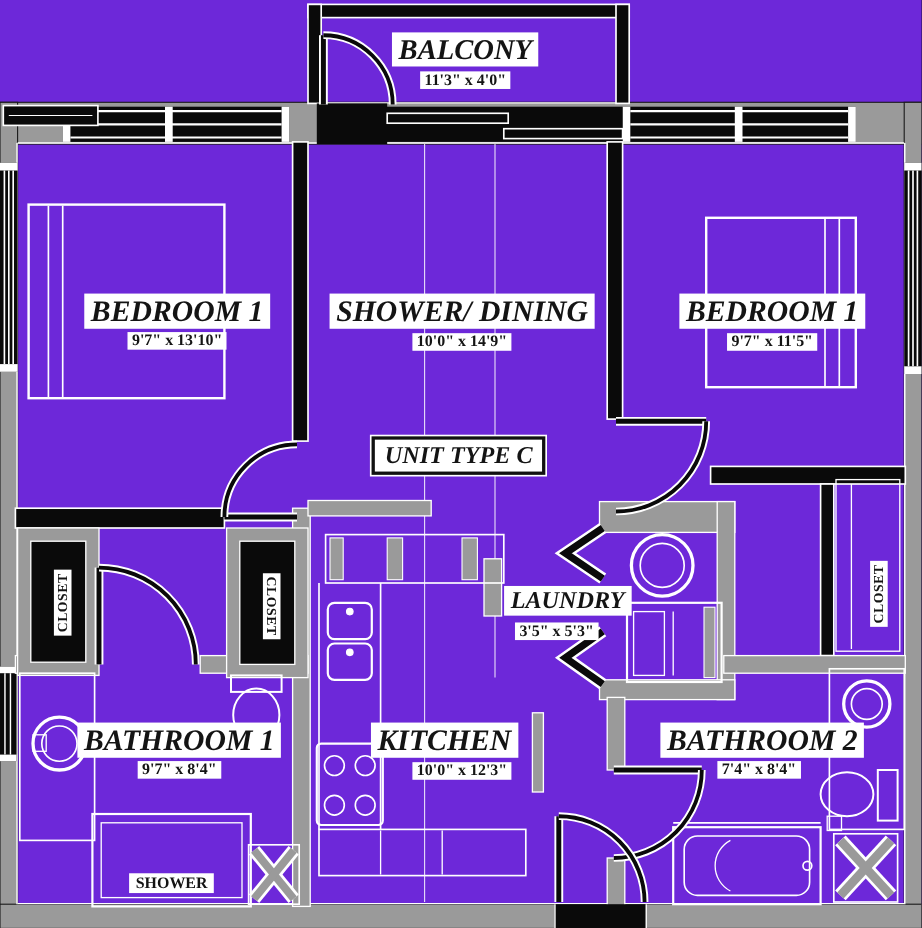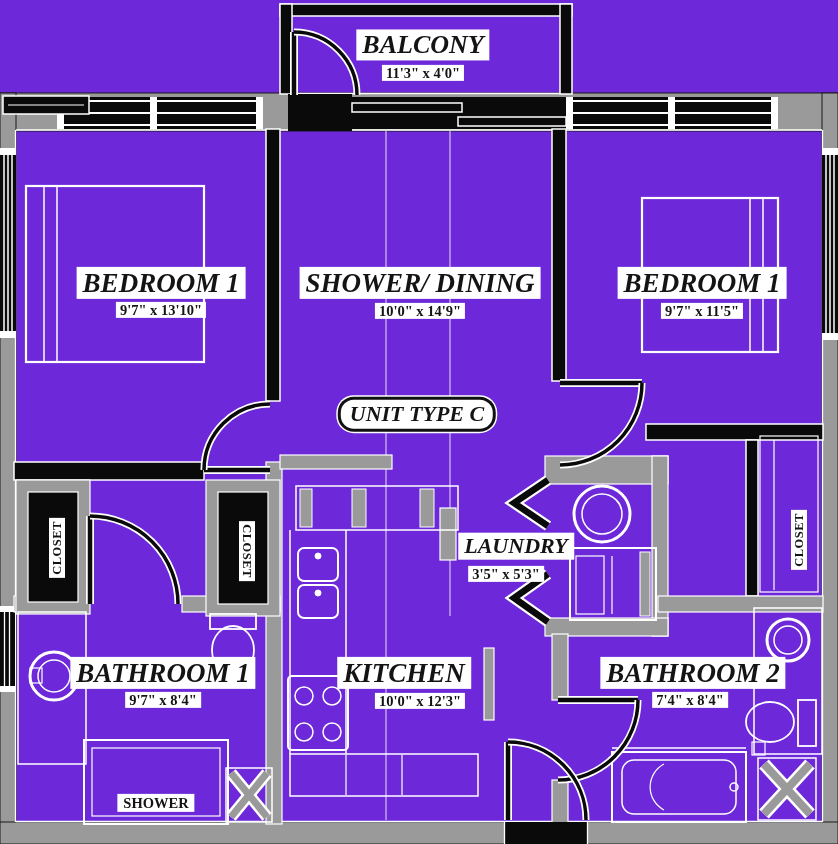--- a/index.html
+++ b/index.html
@@ -14,21 +14,20 @@
     font-weight:bold;font-style:italic;line-height:1.12;
     padding:1px 6px;z-index:5;text-align:center;
   }
   .name{font-size:27px;}
   .big{font-size:26px;}
   .mid{font-size:22px;}
   .dims{font-size:14.5px;font-style:normal;padding:0 4px;}
   .unitbox{
     font-size:22px;padding:2px 9px;
     box-shadow:0 0 0 3px #111, 0 0 0 4.5px #fff;
-    border-radius:13px;
   }
   .closet{
     font-size:12.5px;font-style:normal;letter-spacing:.5px;padding:1px 3px;
   }
   .rotccw{transform:translate(-50%,-50%) rotate(-90deg);}
   .rotcw{transform:translate(-50%,-50%) rotate(90deg);}
   .shower{font-size:14.5px;font-style:normal;}
 </style>
 </head>
 <body>

